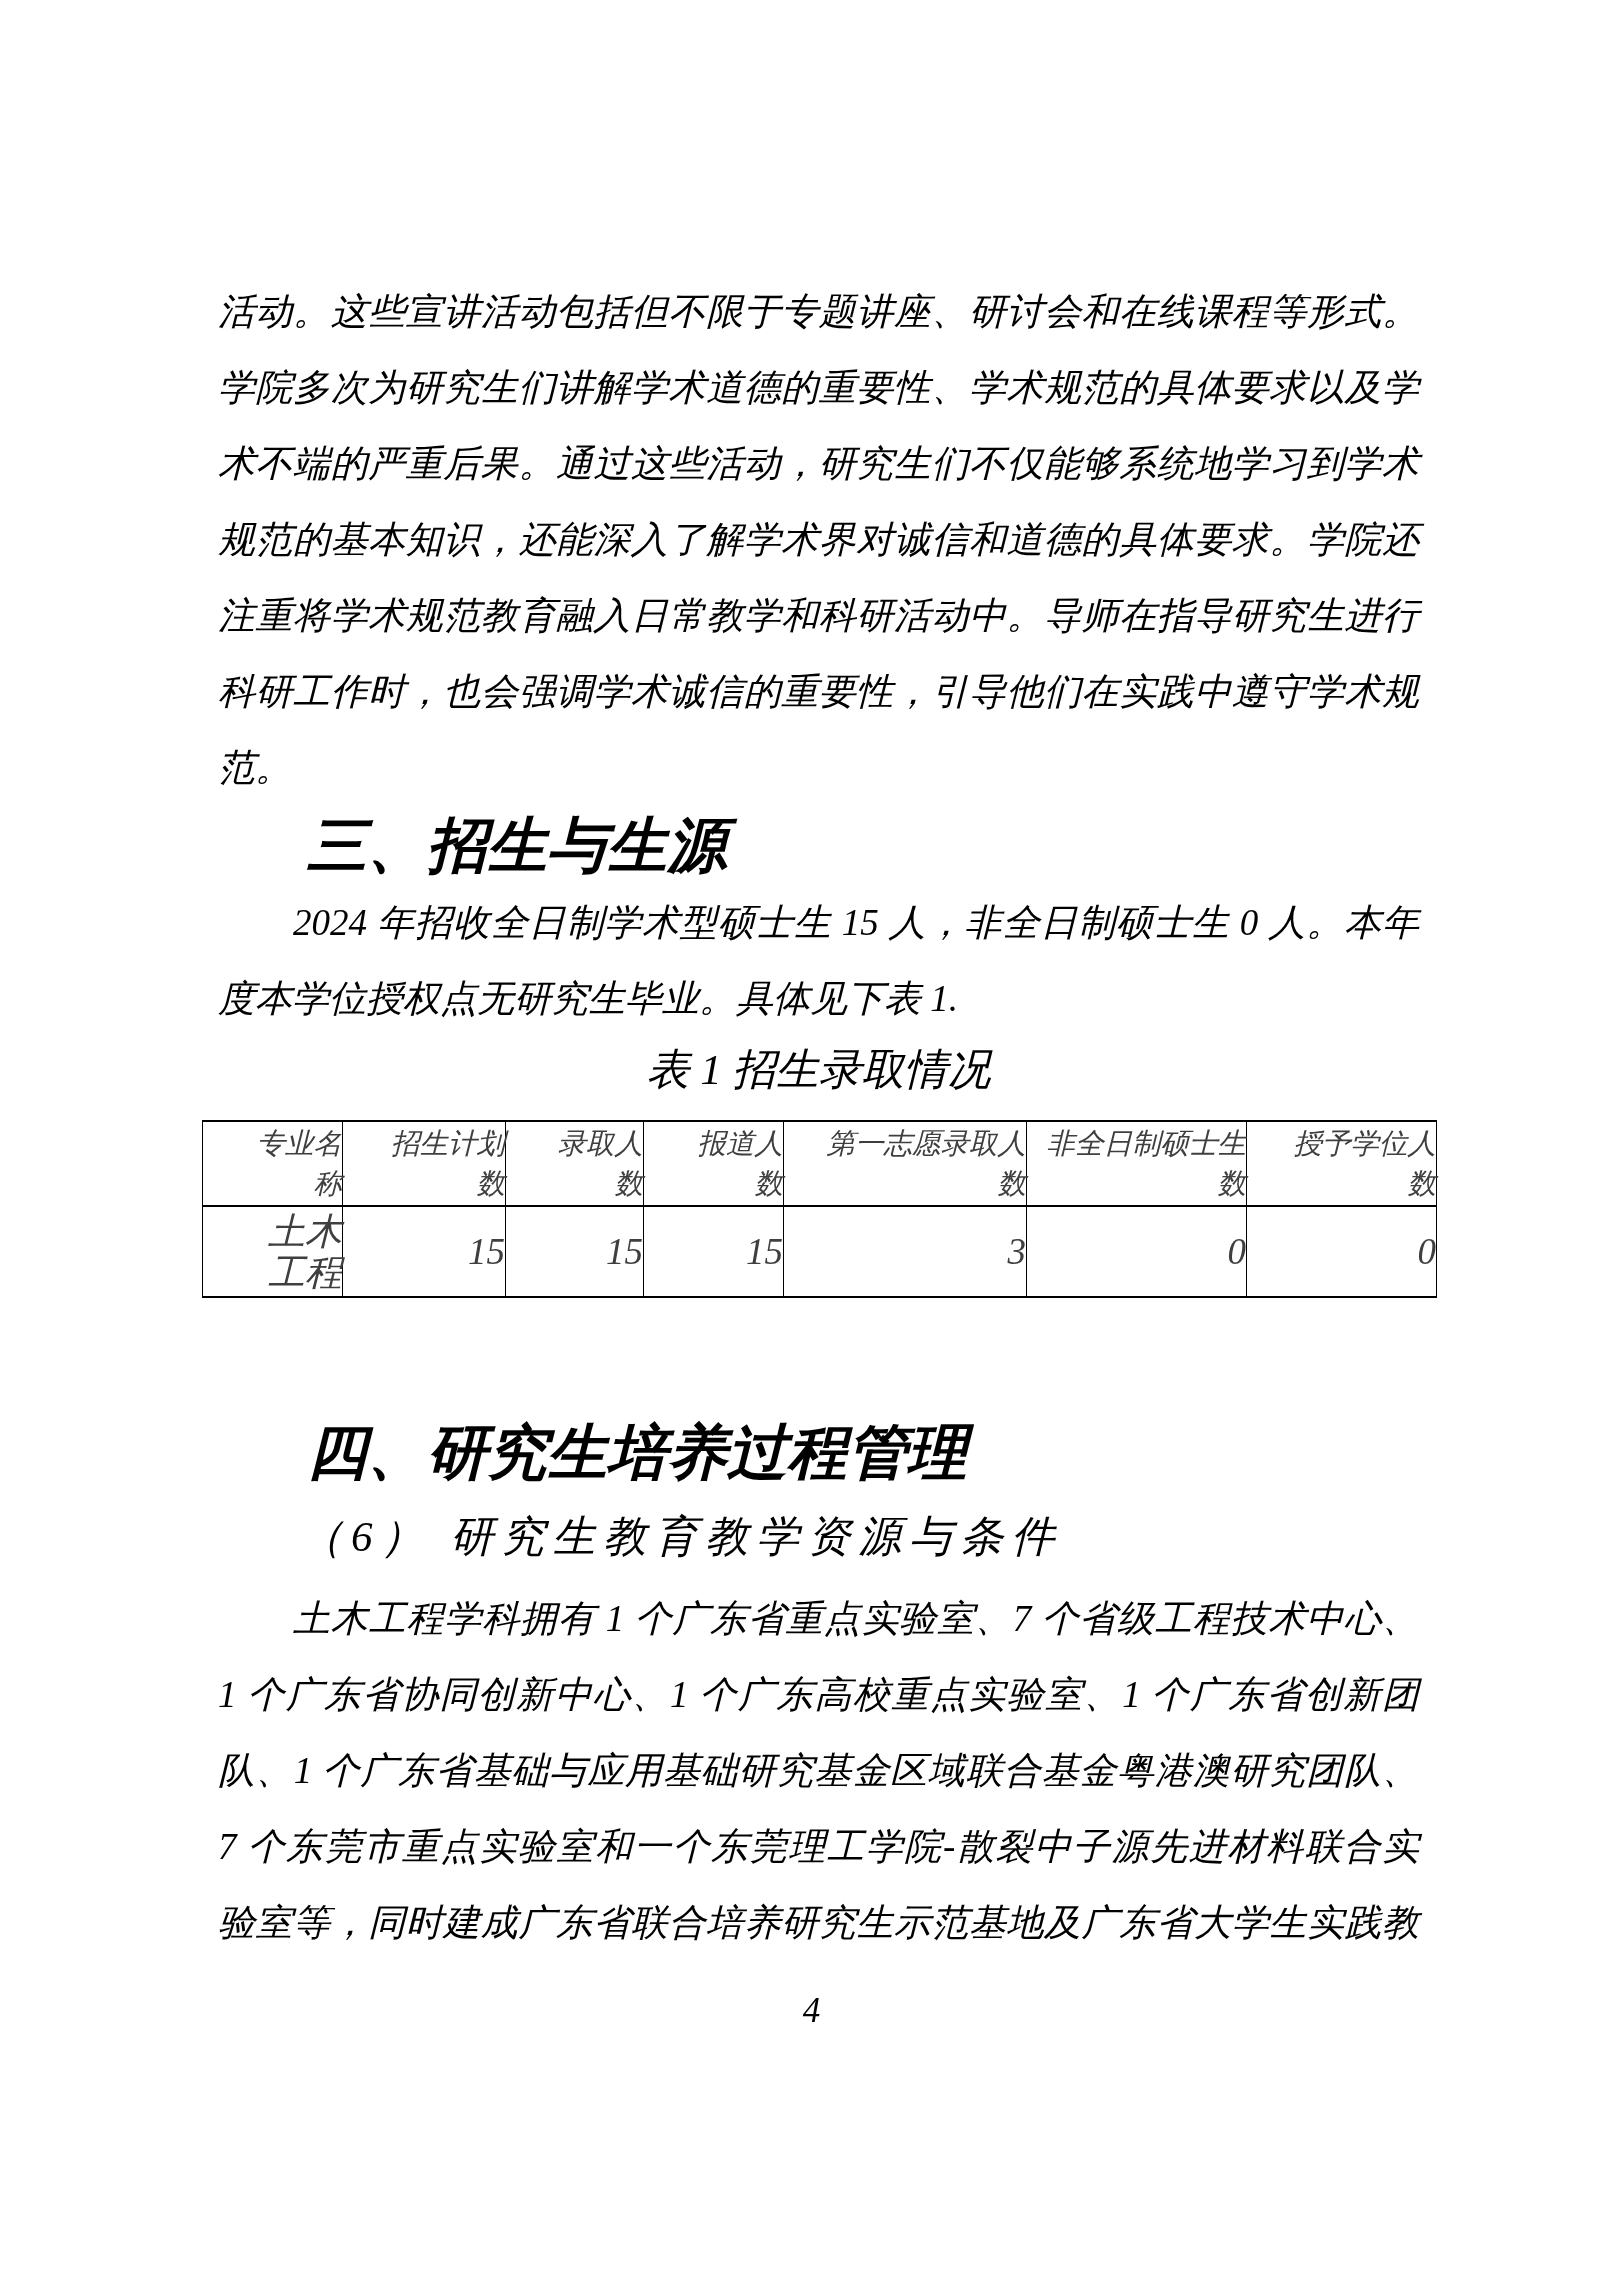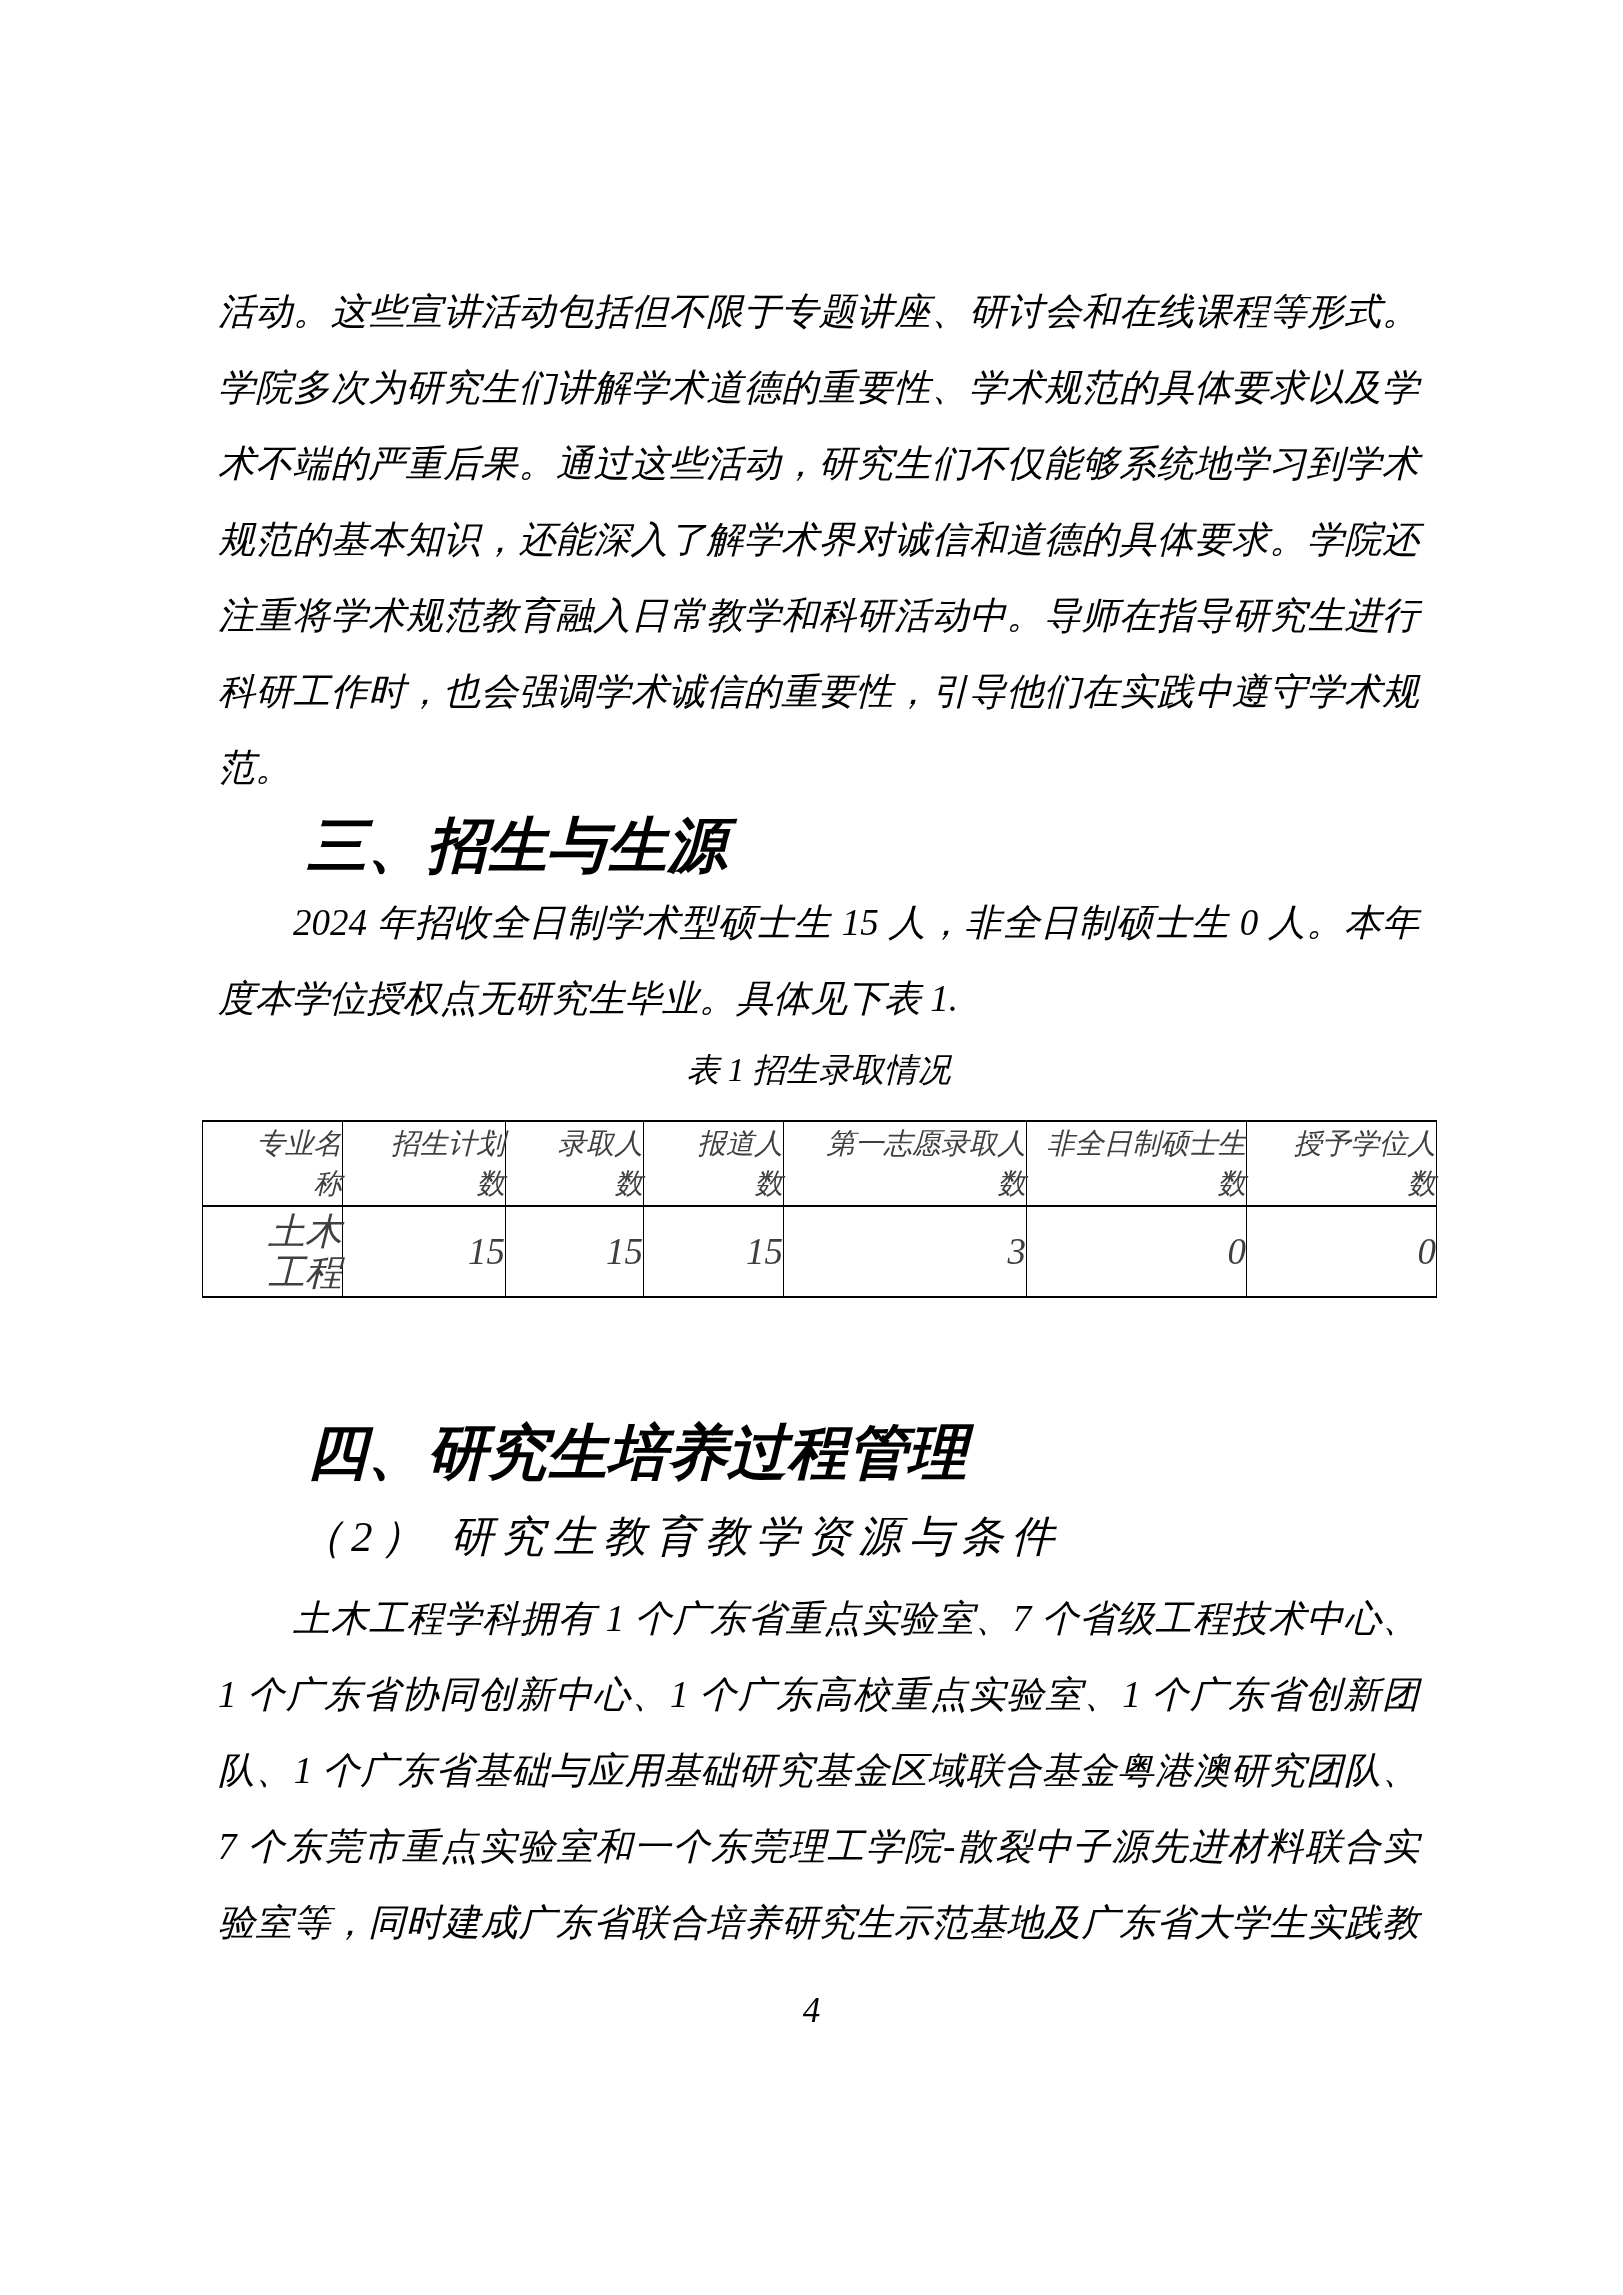--- a/index.html
+++ b/index.html
@@ -35,21 +35,21 @@
   }
   .subheading{
     position:absolute;left:218px;width:1201px;
     font-size:43px;line-height:76px;height:76px;
     text-indent:82px;
     letter-spacing:8px;
     white-space:nowrap;
   }
   .caption{
     position:absolute;left:218px;width:1201px;
-    font-size:33px;line-height:48px;height:48px;
+    font-size:43px;line-height:48px;height:48px;
     text-align:center;
   }
   
   .tbl{
     position:absolute;left:202px;top:1120px;width:1234px;
     border-collapse:collapse;table-layout:fixed;
     color:#3f3f3f;
   }
   .tbl th,.tbl td{
     border:1.6px solid #000;
@@ -136,21 +136,21 @@
         <td>15</td>
         <td>3</td>
         <td>0</td>
         <td>0</td>
       </tr>
     </tbody>
   </table>
 
   <div class="heading" style="top:1415px;">四、研究生培养过程管理</div>
 
-  <div class="subheading" style="top:1499px;">（2） 研究生教育教学资源与条件</div>
+  <div class="subheading" style="top:1499px;">（6） 研究生教育教学资源与条件</div>
 
   <div class="para" style="top:1581px;">
     <div class="line indent">土木工程学科拥有 1 个广东省重点实验室、7 个省级工程技术中心、</div>
     <div class="line">1 个广东省协同创新中心、1 个广东高校重点实验室、1 个广东省创新团</div>
     <div class="line">队、1 个广东省基础与应用基础研究基金区域联合基金粤港澳研究团队、</div>
     <div class="line">7 个东莞市重点实验室和一个东莞理工学院-散裂中子源先进材料联合实</div>
     <div class="line">验室等，同时建成广东省联合培养研究生示范基地及广东省大学生实践教</div>
   </div>
 
   <div class="pageno" style="top:1987px;">4</div>

